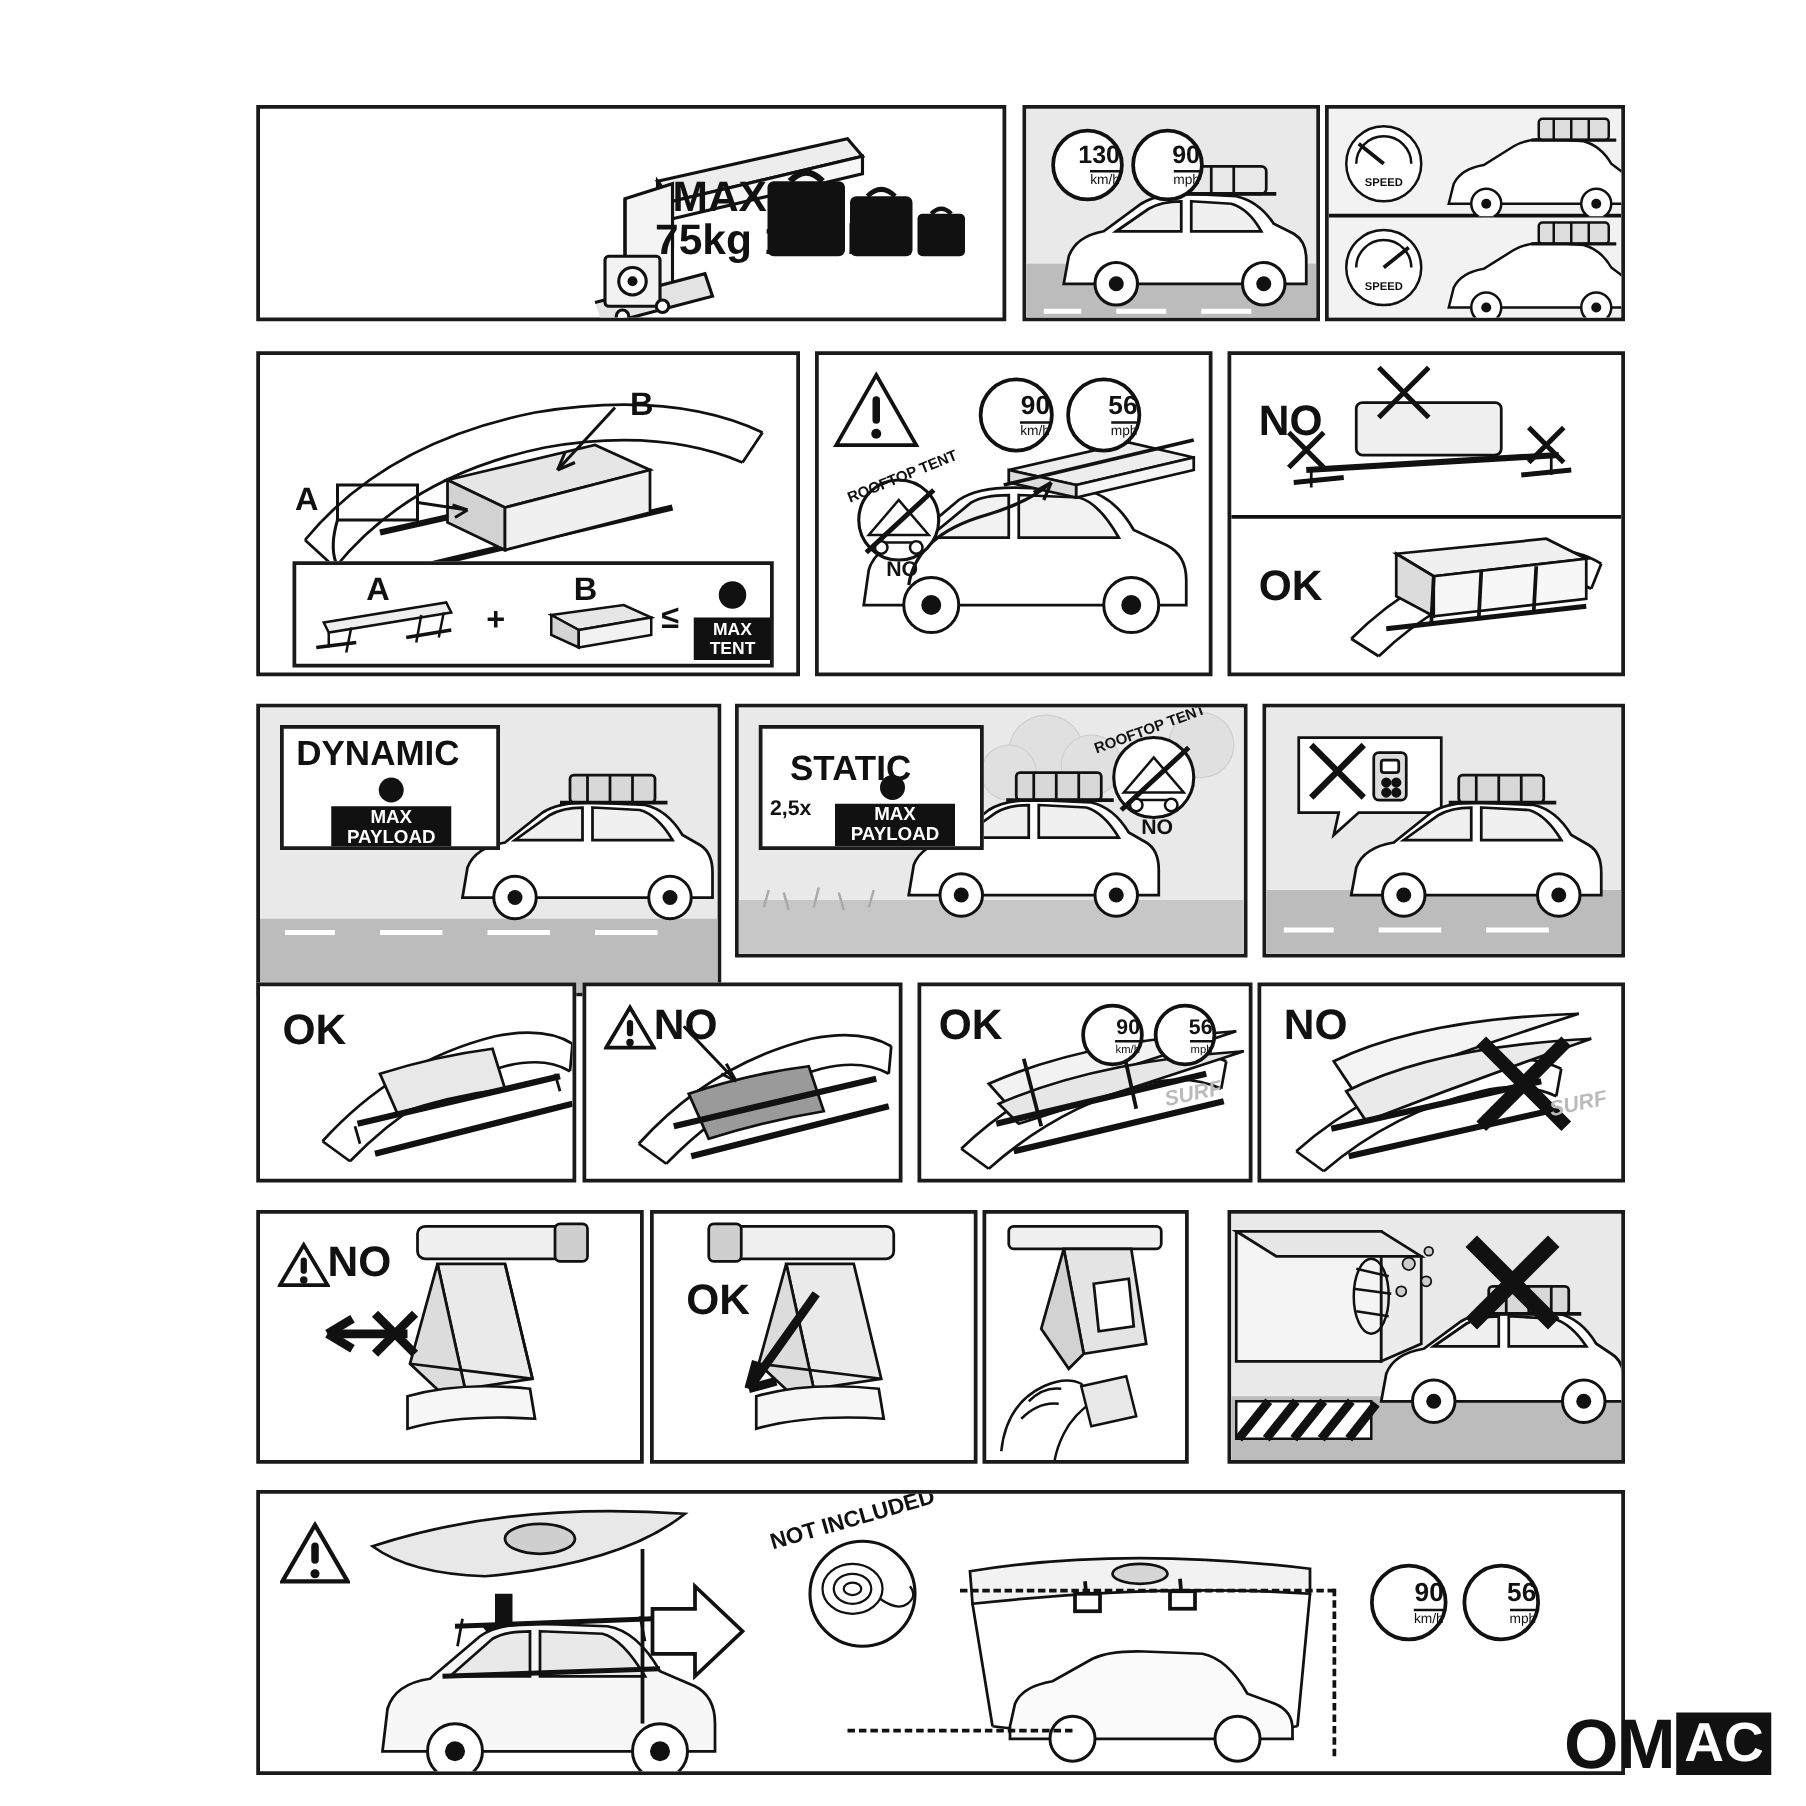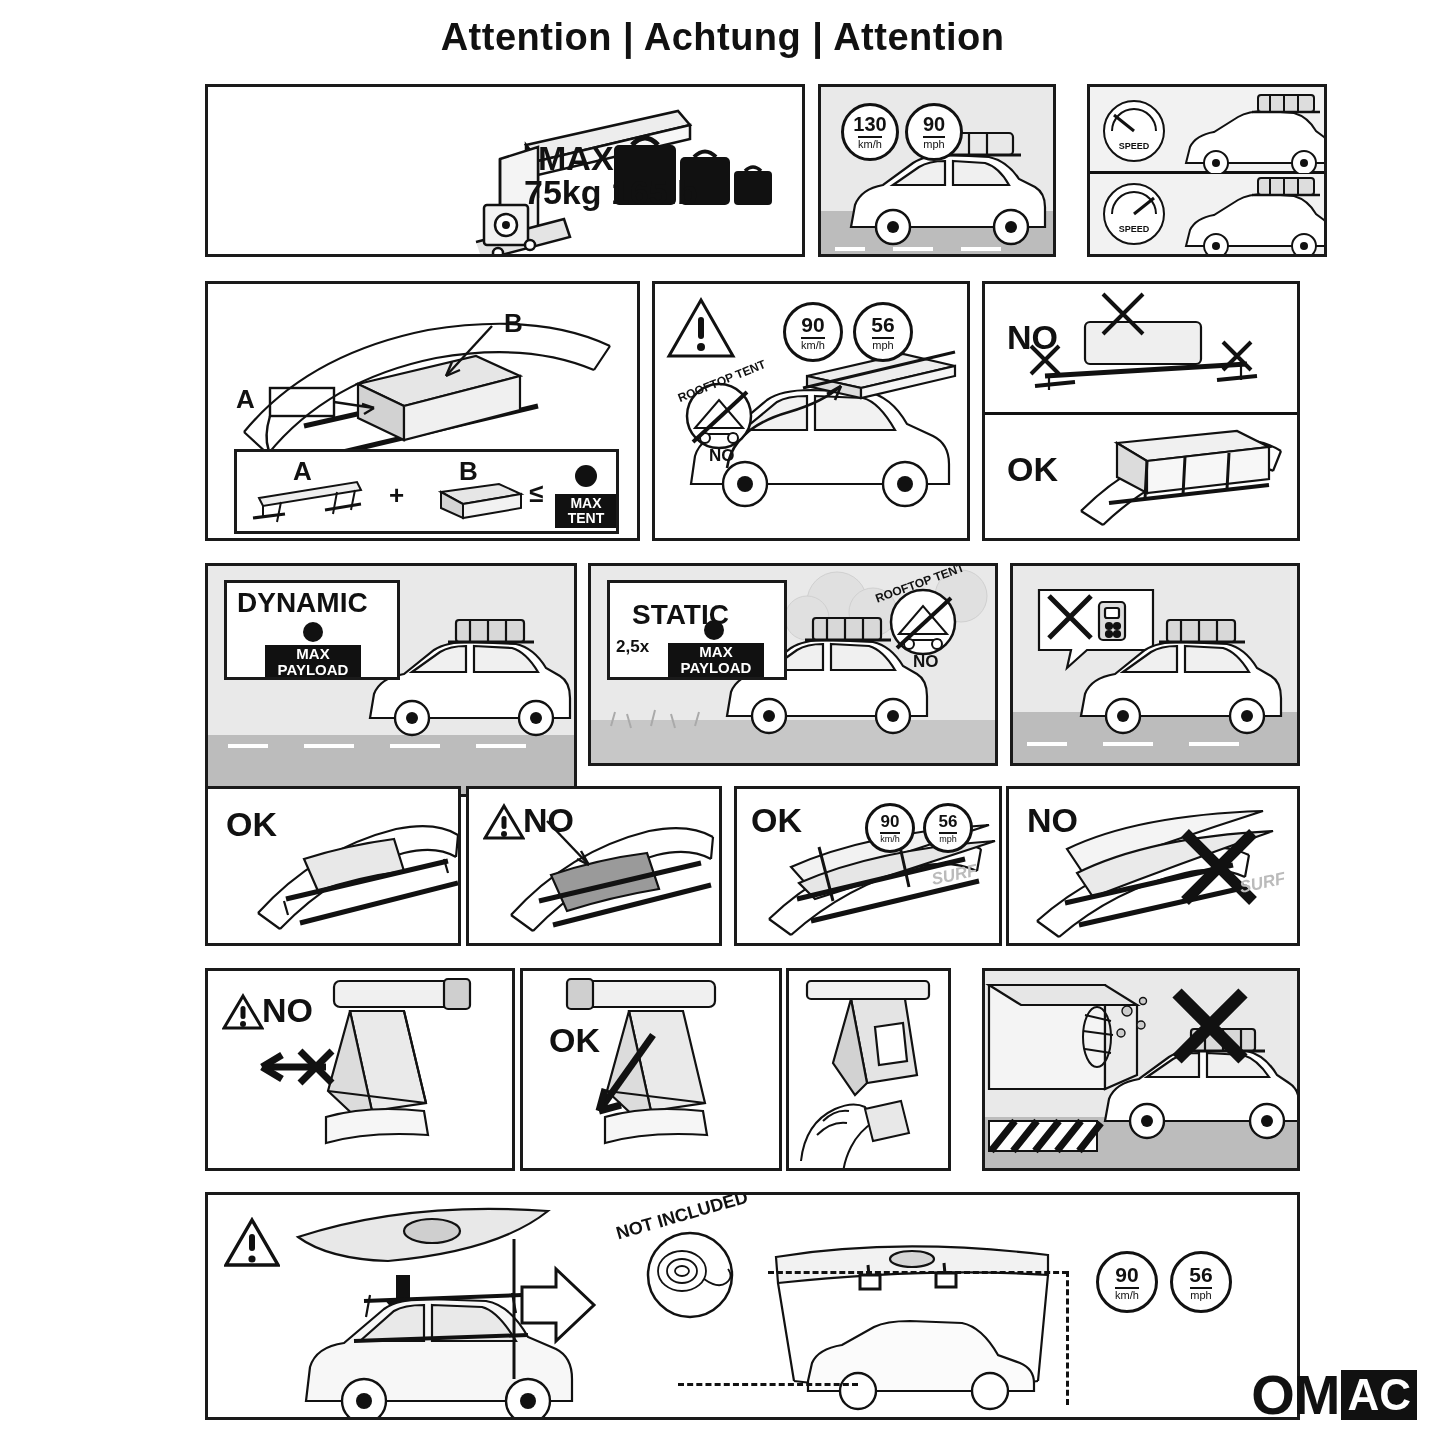--- a/index.html
+++ b/index.html
@@ -9,39 +9,38 @@
   .panel{position:absolute;border:3px solid #1a1a1a;background:#fff;box-sizing:border-box;overflow:hidden;}
   .sky{position:absolute;left:0;right:0;top:0;bottom:0;background:#e9e9e9;}
   .sky.light{background:#f2f2f2;}
   .ground{position:absolute;left:0;right:0;bottom:0;height:26%;background:#cfcfcf;}
   .ground.dark{background:#bcbcbc;}
   .lbl{position:absolute;font-weight:bold;}
   .big{font-size:34px;}
   .med{font-size:26px;}
   .xs{font-size:11px;}
   
-  .badge{position:absolute;border:3px solid #111;border-radius:50%;background:#fff;display:flex;flex-direction:column;align-items:center;justify-content:center;box-sizing:border-box;}
+  .badge{position:absolute;border:3px solid #111;border-radius:50%;background:#fff;display:flex;flex-direction:column;align-items:flex-end;justify-content:center;box-sizing:border-box;}
   .badge .v{font-weight:bold;line-height:1;}
   .badge .u{line-height:1;border-top:2px solid #111;margin-top:2px;padding-top:1px;}
   
   svg{display:block;}
   .warn{position:absolute;}
   .maxload{position:absolute;background:#111;color:#fff;font-weight:bold;text-align:center;display:flex;align-items:center;justify-content:center;line-height:1.05;}
   .omac{position:absolute;right:28px;bottom:18px;display:flex;align-items:center;}
   .omac .om{font-size:56px;font-weight:bold;letter-spacing:-1px;}
   .omac .a{background:#111;color:#fff;font-size:44px;font-weight:bold;padding:0 6px;margin-left:2px;}
   .dashline{position:absolute;border-top:3px dashed #111;}
   .dashline.v{border-top:none;border-left:3px dashed #111;}
 </style>
 </head>
 <body>
 
 <div class="page">
 
-  <div class="title">Attention | Achtung | Attention</div>
 
   <div class="panel" style="left:205px;top:84px;width:600px;height:173px;">
     <svg width="600" height="173" viewBox="0 0 600 173">
 
       <g stroke="#111" stroke-width="2.5" fill="#fff">
         <path d="M318 58 L470 24 L482 38 L330 74 Z" fill="#ededed"></path>
         <path d="M318 58 L330 74 L330 108 L318 96 Z" fill="#dcdcdc"></path>
         <path d="M330 74 L482 38 L482 52 L330 88 Z" fill="#f7f7f7"></path>
 
         <path d="M292 72 L330 60 L330 148 L292 158 Z" fill="#f4f4f4"></path>
@@ -97,21 +96,21 @@
     <div class="badge" style="left:20px;top:16px;width:58px;height:58px;">
       <div class="v" style="font-size:20px;">130</div>
       <div class="u" style="font-size:11px;">km/h</div>
     </div>
     <div class="badge" style="left:84px;top:16px;width:58px;height:58px;">
       <div class="v" style="font-size:20px;">90</div>
       <div class="u" style="font-size:11px;">mph</div>
     </div>
   </div>
 
-  <div class="panel" style="left:1060px;top:84px;width:240px;height:173px;margin-left:27px;">
+  <div class="panel" style="left:1060px;top:84px;width:240px;height:173px;">
     <div class="sky light" style="bottom:50%"></div>
     <div class="sky light" style="top:50%"></div>
     <div style="position:absolute;left:0;right:0;top:50%;height:3px;background:#111;"></div>
 
     <svg width="240" height="86" viewBox="0 0 240 86" style="position:absolute;left:0;top:0;">
       <g stroke="#111" stroke-width="2" fill="#fff">
         <circle cx="44" cy="44" r="30"></circle>
         <path d="M44 44 L24 28" stroke-width="3"></path>
         <path d="M22 44 a22 22 0 0 1 44 0" fill="none" stroke-width="2"></path>
       </g>

